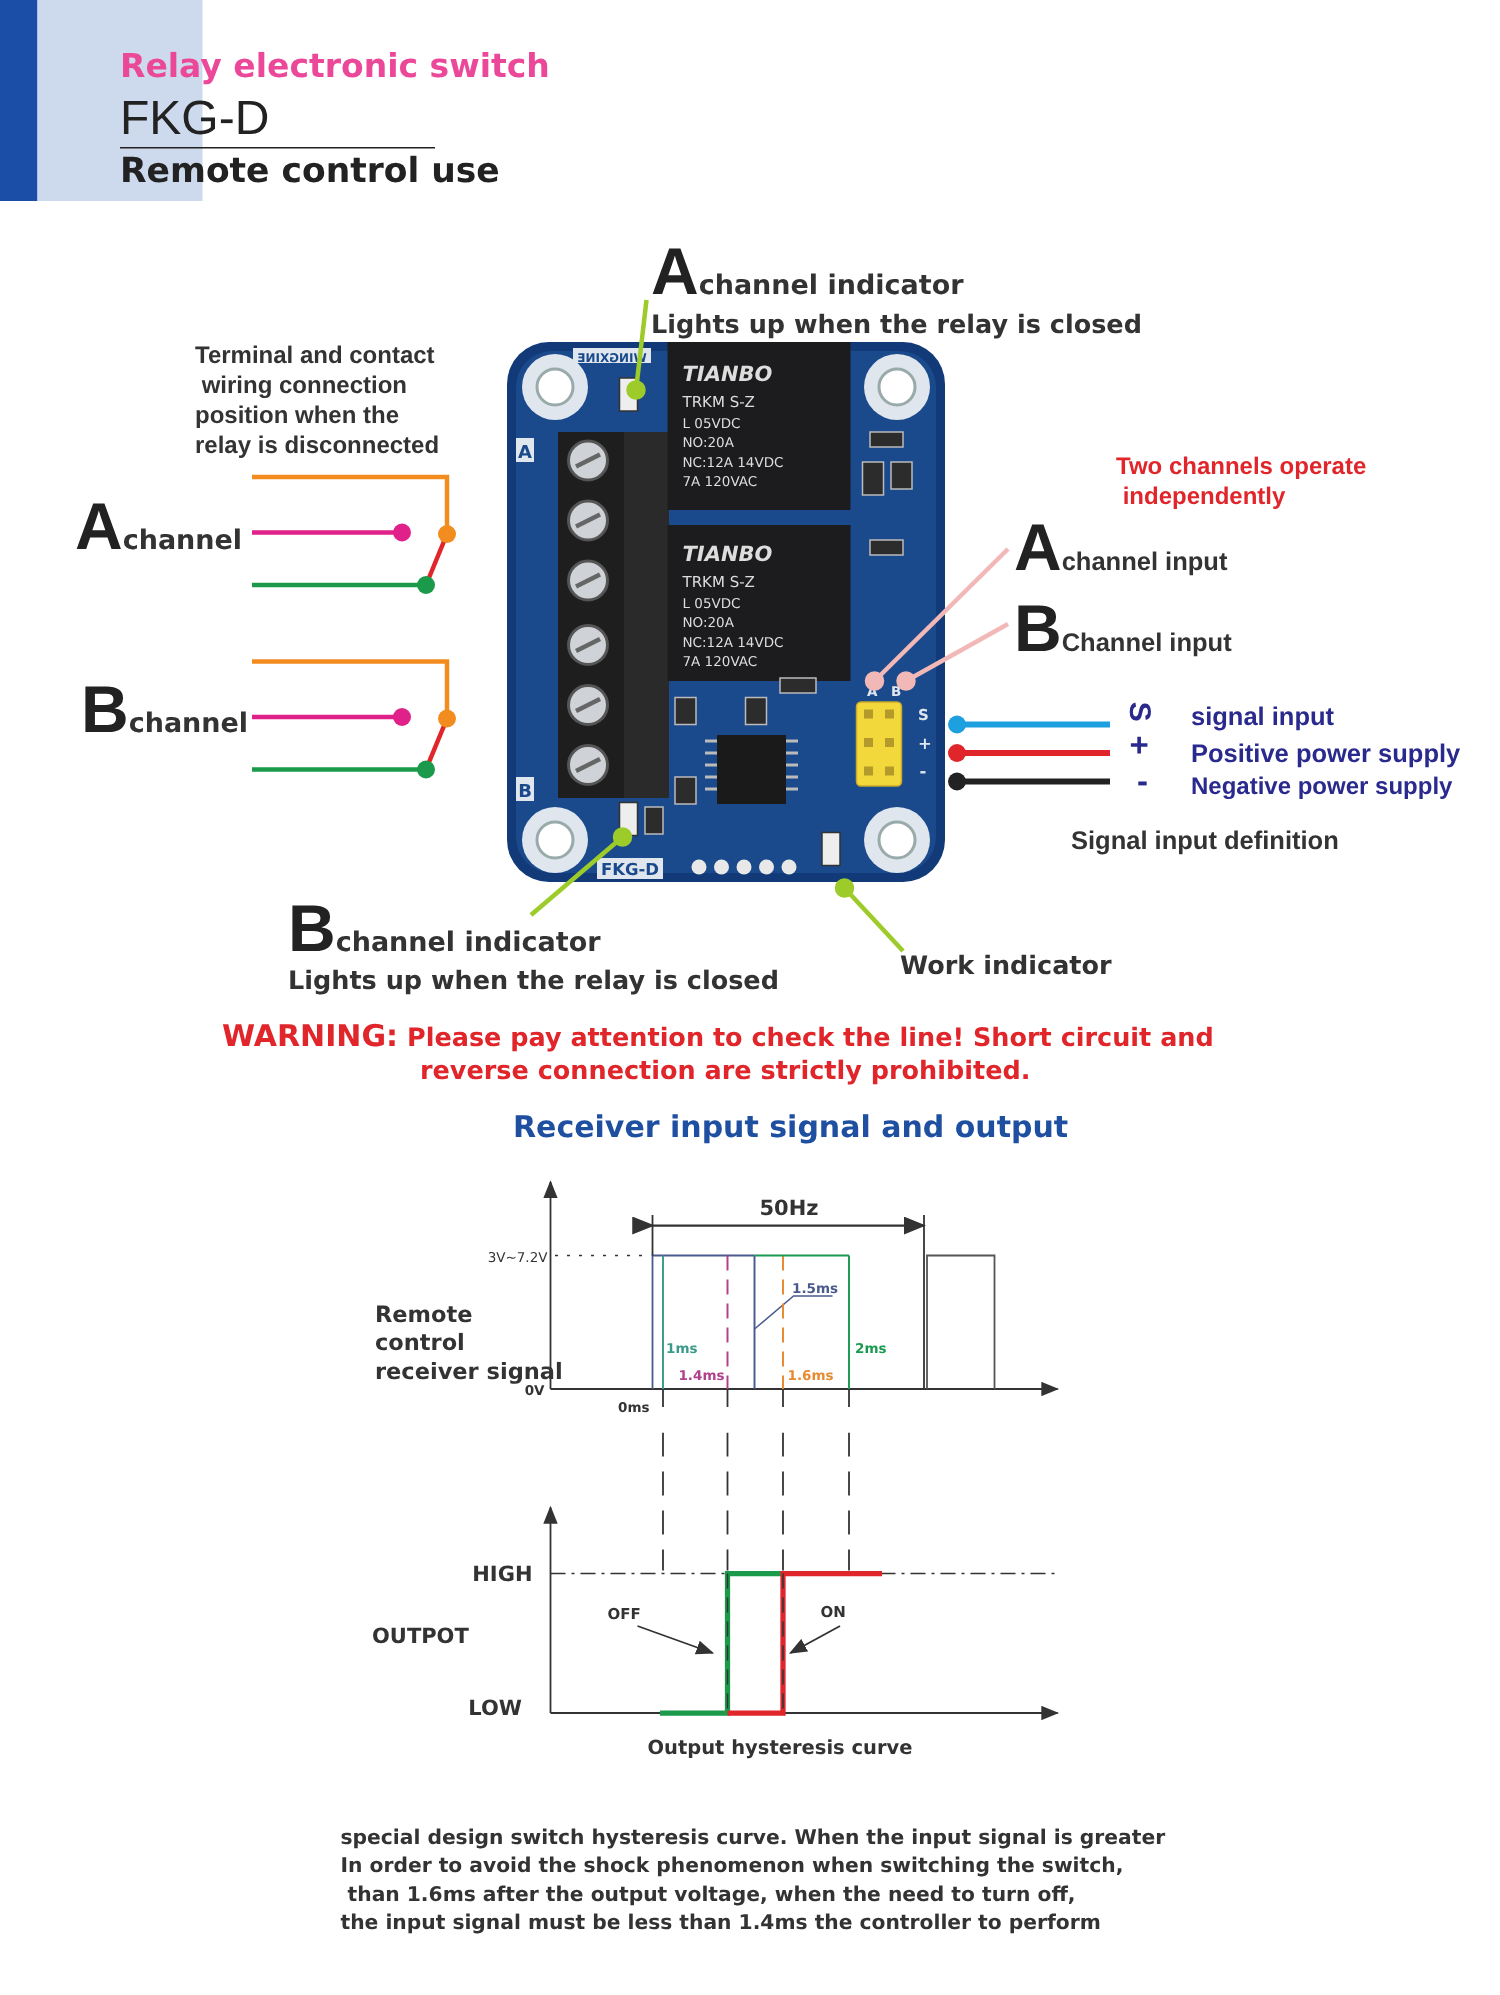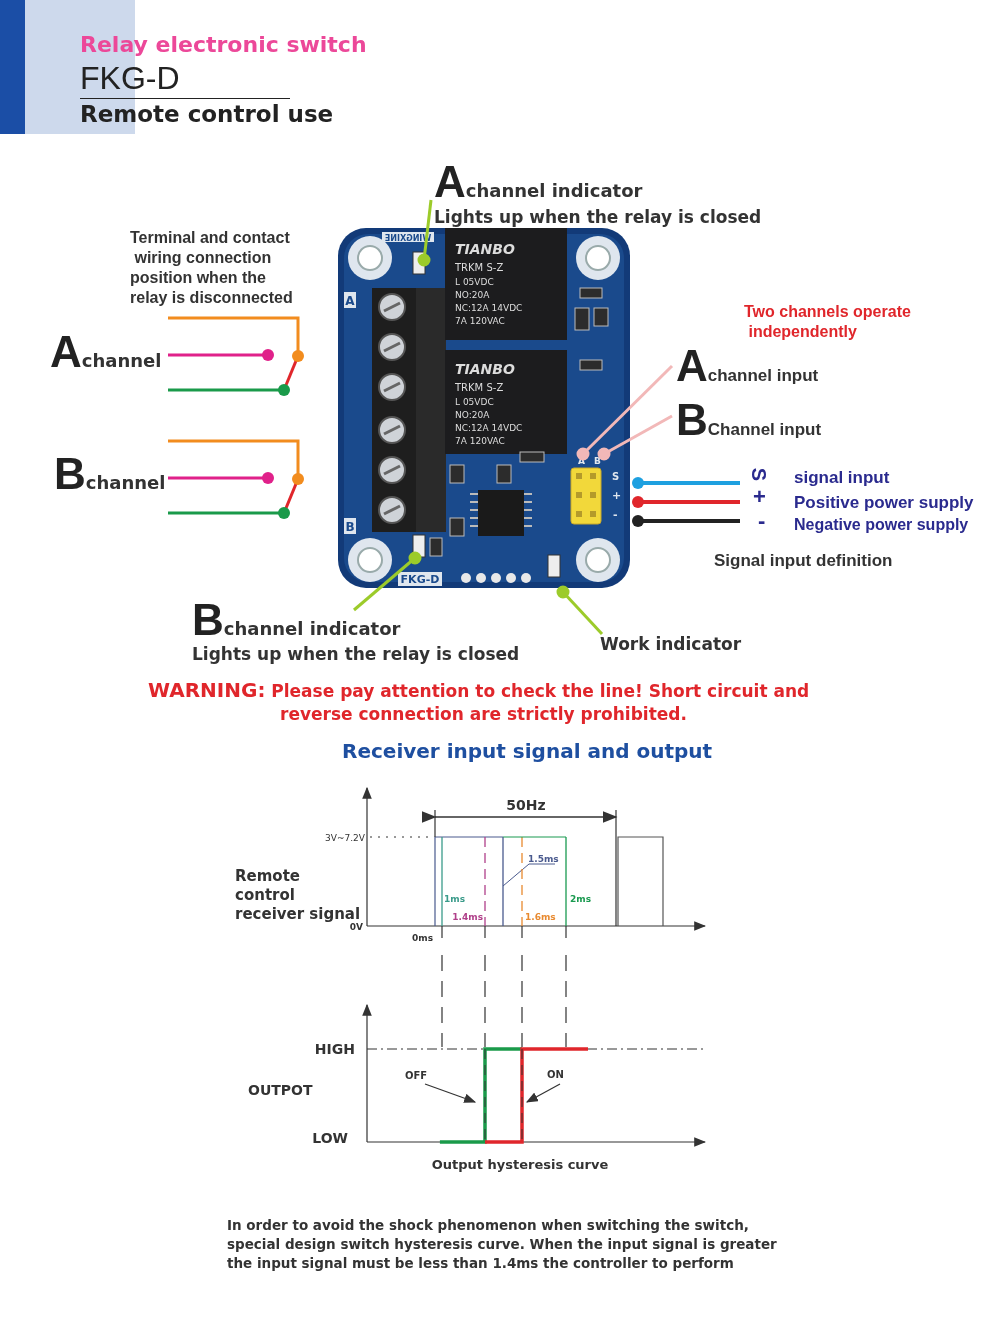--- a/index.html
+++ b/index.html
@@ -290,21 +290,21 @@
       <line x1="346" y1="57" x2="346" y2="146" stroke="#1a9a50" stroke-width="1.3" stroke-dasharray="none"></line>
       <text x="350" y="122" font-size="9" font-weight="bold" fill="#1a9a50" text-anchor="start">2ms</text>
       <line x1="283" y1="57" x2="346" y2="57" stroke="#1a9a50" stroke-width="1.2"></line>
       <line x1="222" y1="146" x2="222" y2="158" stroke="#333" stroke-width="1.2"></line>
       <line x1="265" y1="146" x2="265" y2="158" stroke="#333" stroke-width="1.2"></line>
       <line x1="302" y1="146" x2="302" y2="158" stroke="#333" stroke-width="1.2"></line>
       <line x1="346" y1="146" x2="346" y2="158" stroke="#333" stroke-width="1.2"></line>
     </g>
 
 </svg>
-<div class="abs lbl" style="left:235px;top:867px;font-size:15px;line-height:19px">
+<div class="abs lbl" style="left:250px;top:867px;font-size:15px;line-height:19px">
   <span style="display:inline-block;width:130px;white-space:normal">Remote control receiver signal</span>
 </div>
 
 <svg class="abs" style="left:220px;top:955px" width="500" height="95" id="guides">
     <line x1="222" y1="0" x2="222" y2="92" stroke="#333" stroke-width="1.2" stroke-dasharray="16,10"></line>
     <line x1="265" y1="0" x2="265" y2="92" stroke="#333" stroke-width="1.2" stroke-dasharray="16,10"></line>
     <line x1="302" y1="0" x2="302" y2="92" stroke="#333" stroke-width="1.2" stroke-dasharray="16,10"></line>
     <line x1="346" y1="0" x2="346" y2="92" stroke="#333" stroke-width="1.2" stroke-dasharray="16,10"></line>
   </svg>
 
@@ -322,16 +322,17 @@
       <line x1="302" y1="49" x2="302" y2="142" stroke="#333" stroke-width="1" stroke-dasharray="10,6"></line>
     </g>
   <text x="185" y="79" font-size="10" font-weight="bold" fill="#333">OFF</text>
   <line x1="205" y1="84" x2="255" y2="102" stroke="#333" stroke-width="1.2" marker-end="url(#arr)"></line>
   <text x="327" y="78" font-size="10" font-weight="bold" fill="#333">ON</text>
   <line x1="340" y1="84" x2="307" y2="102" stroke="#333" stroke-width="1.2" marker-end="url(#arr)"></line>
   <text x="300" y="169" font-size="13" font-weight="bold" text-anchor="middle" fill="#333">Output hysteresis curve</text>
 </svg>
 
 <div class="abs lbl" style="left:227px;top:1216px;font-size:13.5px;line-height:19px">
+  <div>special design switch hysteresis curve. When the input signal is greater</div>
   <div>In order to avoid the shock phenomenon when switching the switch,</div>
-  <div>special design switch hysteresis curve. When the input signal is greater</div>
+  <div style="white-space:pre"> than 1.6ms after the output voltage, when the need to turn off,</div>
   <div>the input signal must be less than 1.4ms the controller to perform</div>
 </div>
 
 </body></html>

